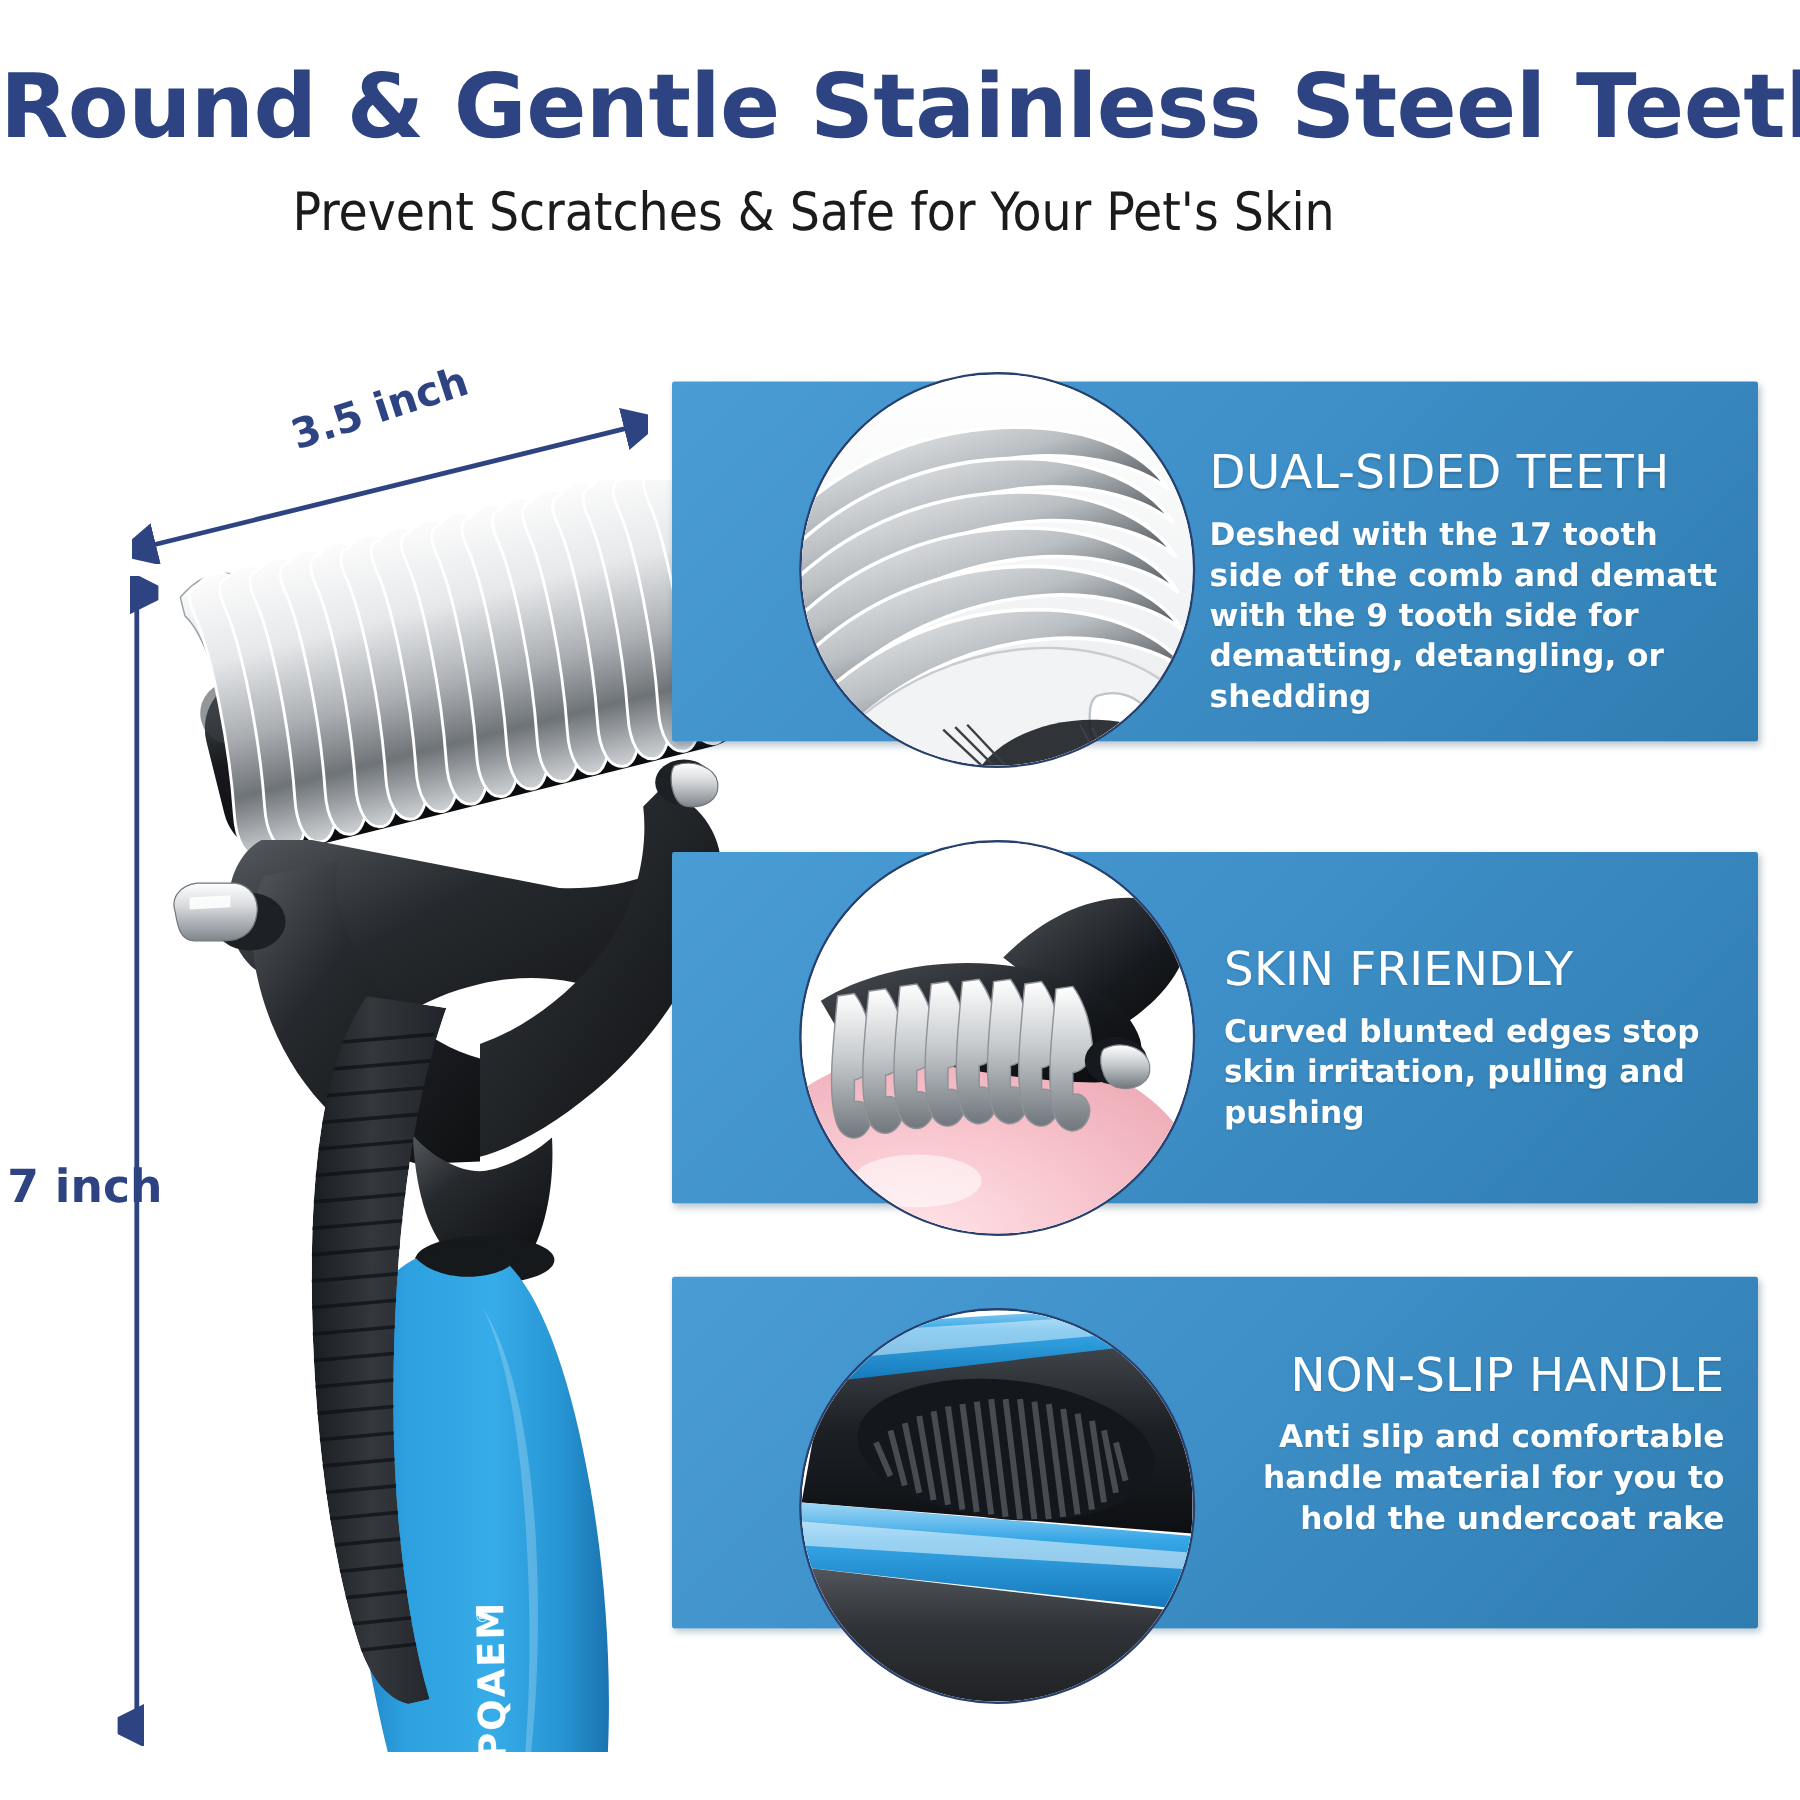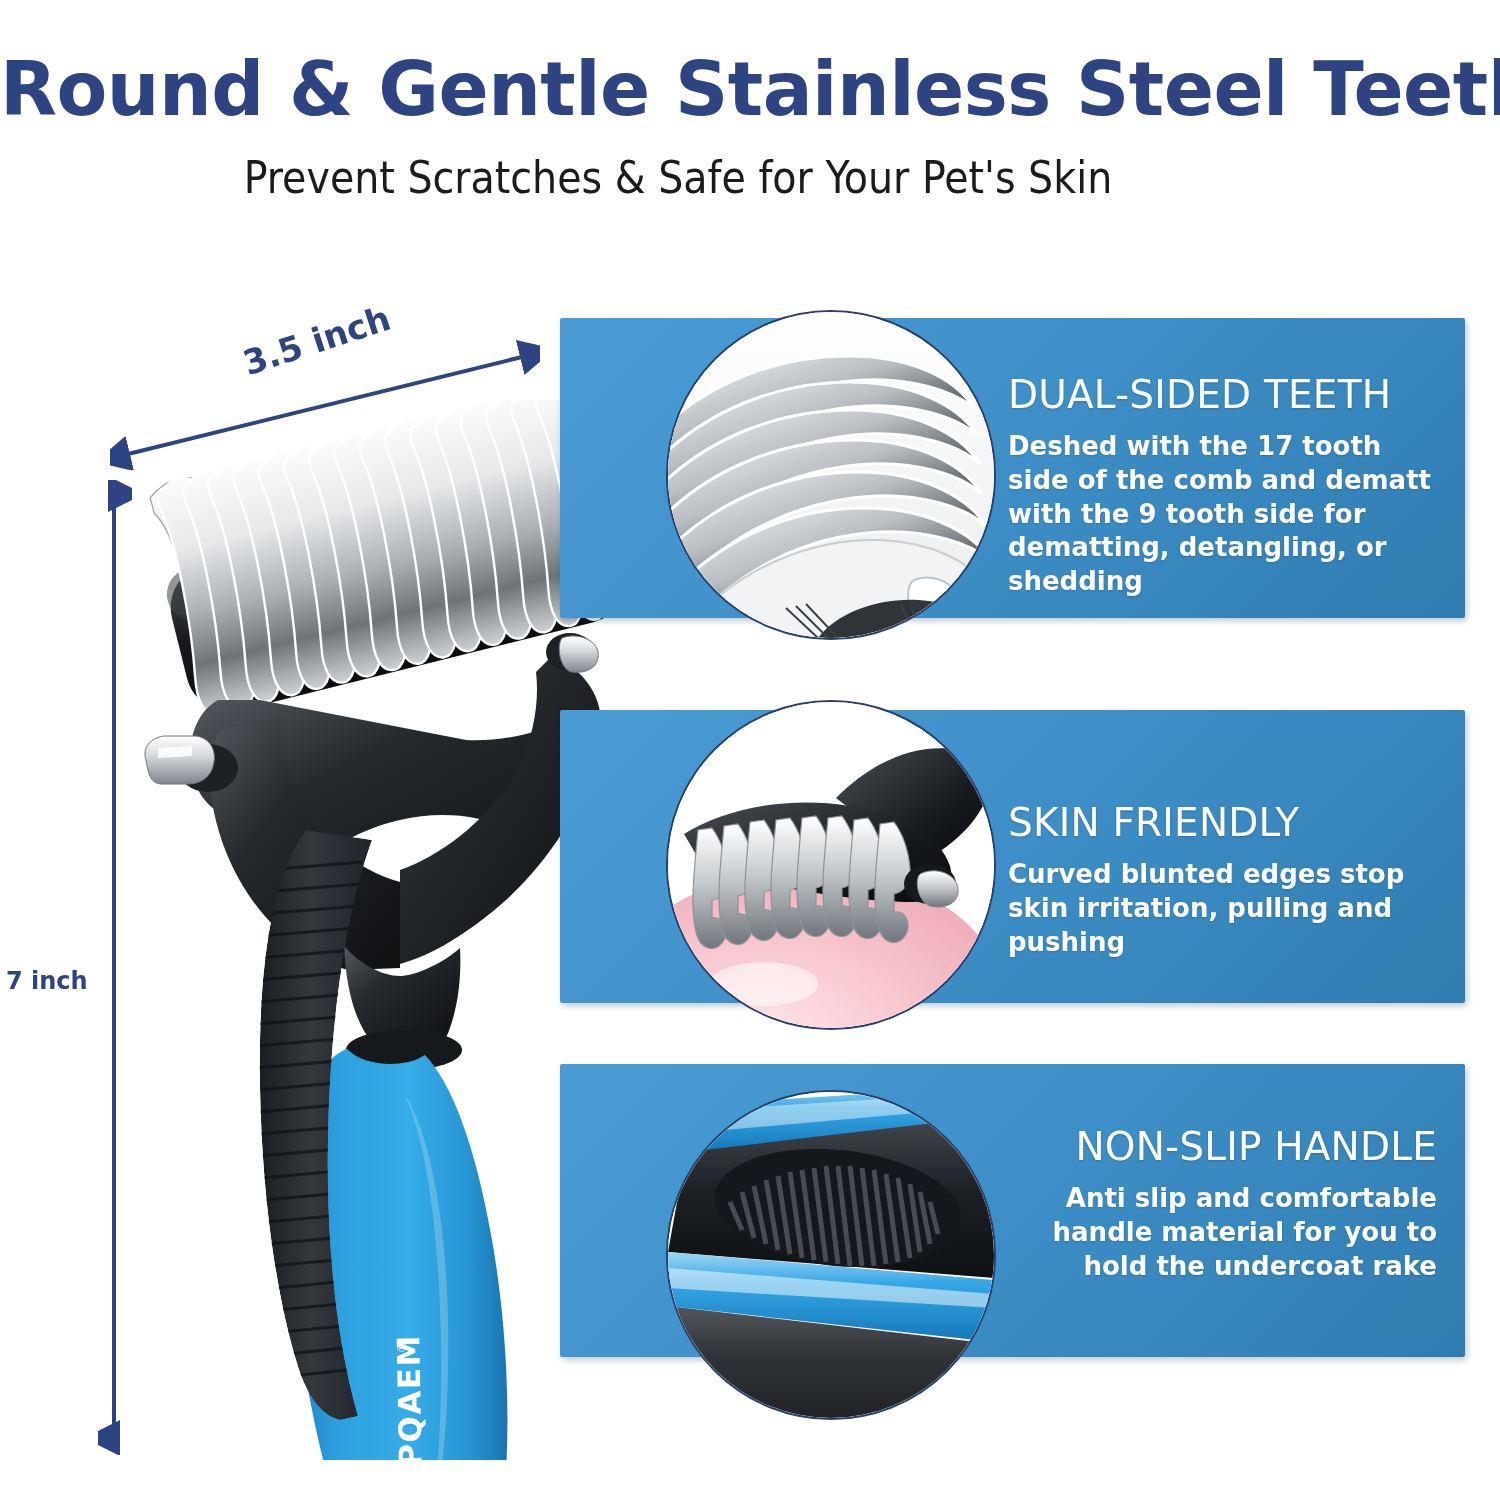--- a/index.html
+++ b/index.html
@@ -57,21 +57,21 @@
   #dim-width-label {
     left: 238px;
     top: 345px;
     font-size: 34px;
     transform: rotate(-18deg);
     transform-origin: left top;
   }
   #dim-height-label {
     left: 6px;
     top: 967px;
-    font-size: 24px;
+    font-size: 38px;
   }
   .dim-arrow { position: absolute; }
 
   
   #product {
     position: absolute;
     left: 100px;
     top: 400px;
     width: 560px;
     height: 1060px;
@@ -379,21 +379,21 @@
           <line x1="128" y1="294" x2="160" y2="326"></line>
           <line x1="138" y1="292" x2="170" y2="326"></line>
           <line x1="232" y1="292" x2="250" y2="326"></line>
           <line x1="242" y1="294" x2="258" y2="326"></line>
         </g>
       </g>
     </svg>
   </div>
 
   <div class="feature-panel" style="top:710px; height:293px;">
-    <div class="panel-text" style="top:90px;">
+    <div class="panel-text" style="top:76px;margin-left:12px;">
       <div class="panel-title">SKIN FRIENDLY</div>
       <div class="panel-body">Curved blunted edges stop skin irritation, pulling and pushing</div>
     </div>
   </div>
   <div class="bubble" style="left:666px; top:700px;">
     <svg width="326" height="326" viewBox="0 0 326 326">
       <defs>
         <radialGradient id="skinG" cx="38%" cy="70%" r="72%">
           <stop offset="0%" stop-color="#ffe5e9"></stop>
           <stop offset="55%" stop-color="#f8c6ce"></stop>

